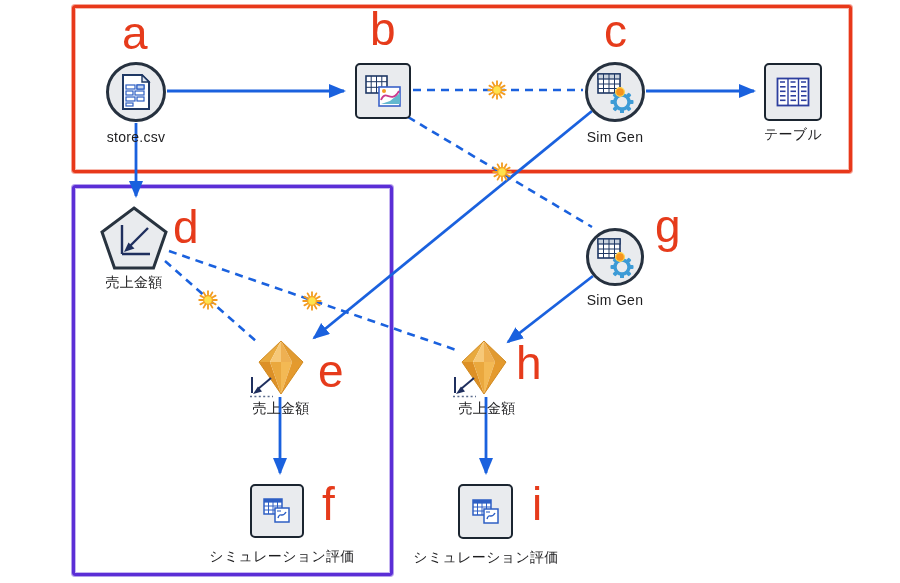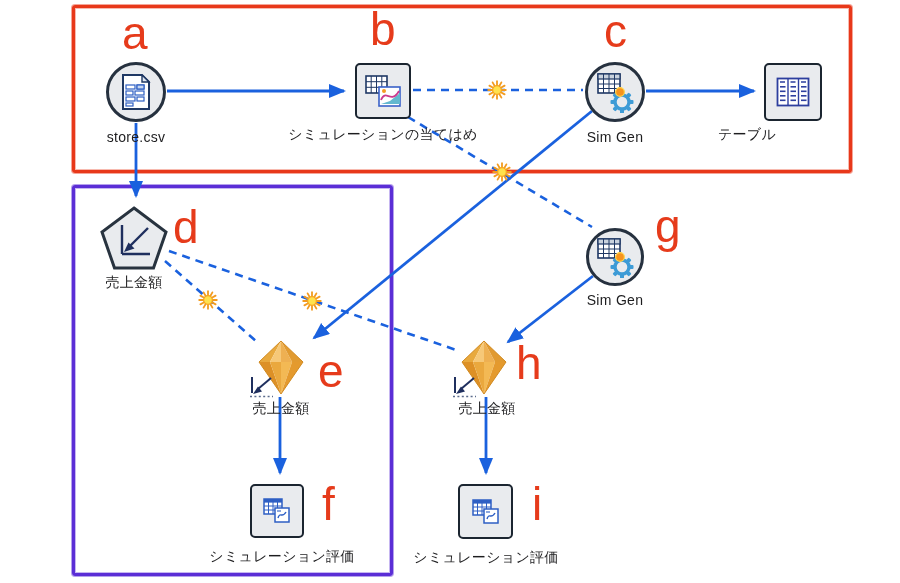--- a/index.html
+++ b/index.html
@@ -102,21 +102,20 @@
         </g>
         <g>
           <rect x="15" y="13" width="21" height="19" fill="#ffffff" stroke="#3a62c9" stroke-width="1.6"></rect>
           <path d="M17,30 L36,30 L36,19 L26,27 Z" fill="#62b8cf"></path>
           <path d="M17,26 C22,14 27,31 35,17" stroke="#cc3a8e" stroke-width="1.8" fill="none"></path>
           <circle cx="20" cy="17" r="2" fill="#f59a23"></circle>
         </g>
       </svg>
     </div>
   </div>
-  <div class="node-label" style="left:383px;top:126px;">シミュレーションの当てはめ</div>
 
   <div class="node" style="left:585px;top:62px;">
     <div class="circle-node">
       <svg width="40" height="42" viewBox="0 0 40 42">
         <rect x="3" y="3" width="22" height="19" fill="#ffffff" stroke="#1f3864" stroke-width="1.6"></rect>
         <rect x="3" y="3" width="22" height="5" fill="#c9d2dd" stroke="#1f3864" stroke-width="1.2"></rect>
         <path d="M8.5,3 V22 M14,3 V22 M19.5,3 V22 M3,13 H25 M3,17.5 H25" stroke="#1f3864" stroke-width="1"></path>
         <g transform="translate(27,31)">
           <g fill="#3d9bd6">
             <rect x="-2" y="-11.5" width="4" height="4.6" rx="1"></rect>
@@ -155,21 +154,21 @@
           <rect x="4" y="18" width="5.5" height="1.6"></rect>
             <rect x="14.5" y="18" width="5.5" height="1.6"></rect>
             <rect x="25" y="18" width="5.5" height="1.6"></rect>
           <rect x="4" y="22.5" width="5.5" height="1.6"></rect>
             <rect x="14.5" y="22.5" width="5.5" height="1.6"></rect>
             <rect x="25" y="22.5" width="5.5" height="1.6"></rect>
         </g>
       </svg>
     </div>
   </div>
-  <div class="node-label" style="left:747px;top:126px;">テーブル</div>
+  <div class="node-label" style="left:793px;top:126px;">テーブル</div>
 
   <div class="node shape-node" style="left:100px;top:206px;">
     <svg width="68" height="64" viewBox="0 0 68 64">
       <polygon points="34,2 66,26 53.5,62 14.5,62 2,26" fill="#e9ebee" stroke="#28333f" stroke-width="3"></polygon>
       <g stroke="#1f2f5e" stroke-width="2.4" fill="none">
         <path d="M22,19 V48 M22,48 H50"></path>
         <path d="M48,22 L30,40"></path>
       </g>
       <polygon points="24,46 34.5,42.5 28.5,36.5" fill="#1f2f5e"></polygon>
     </svg>

